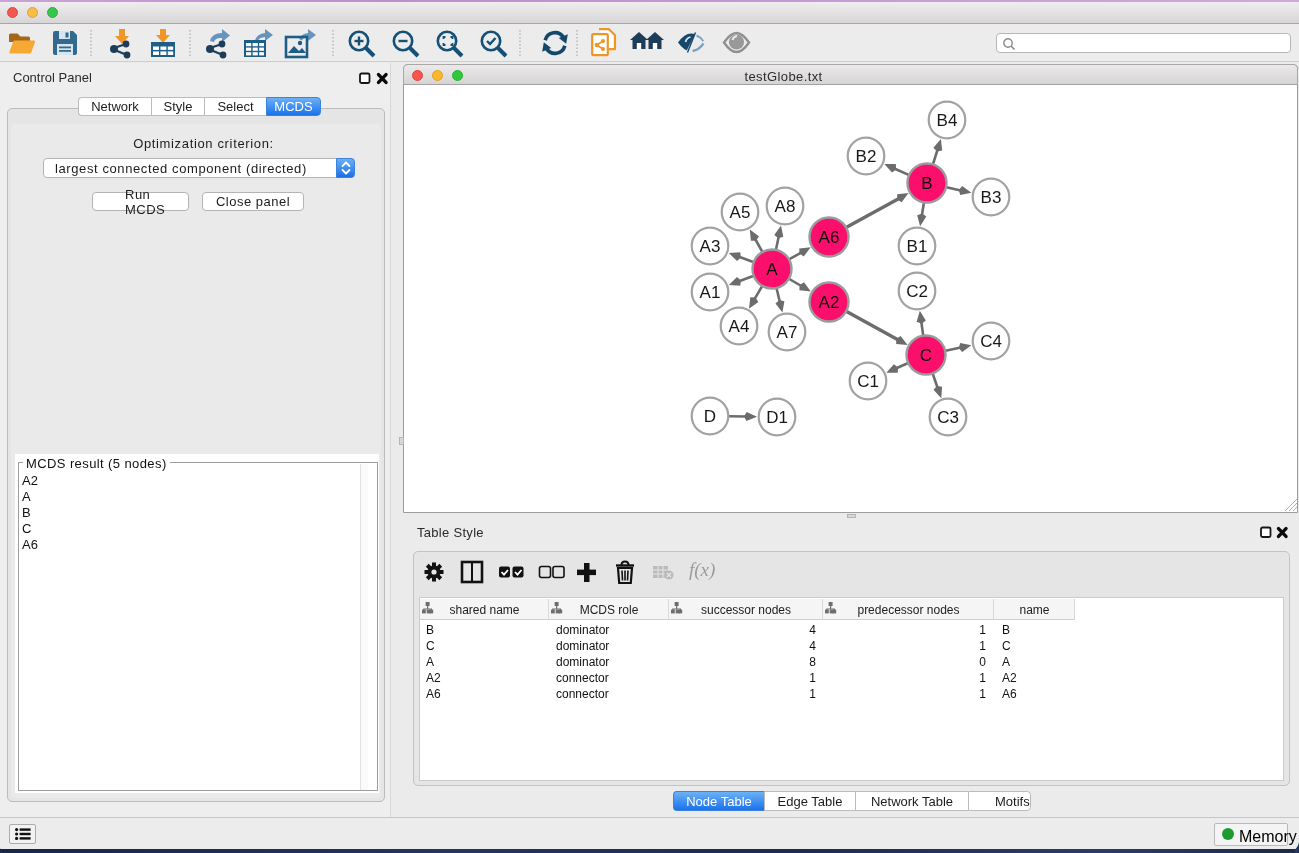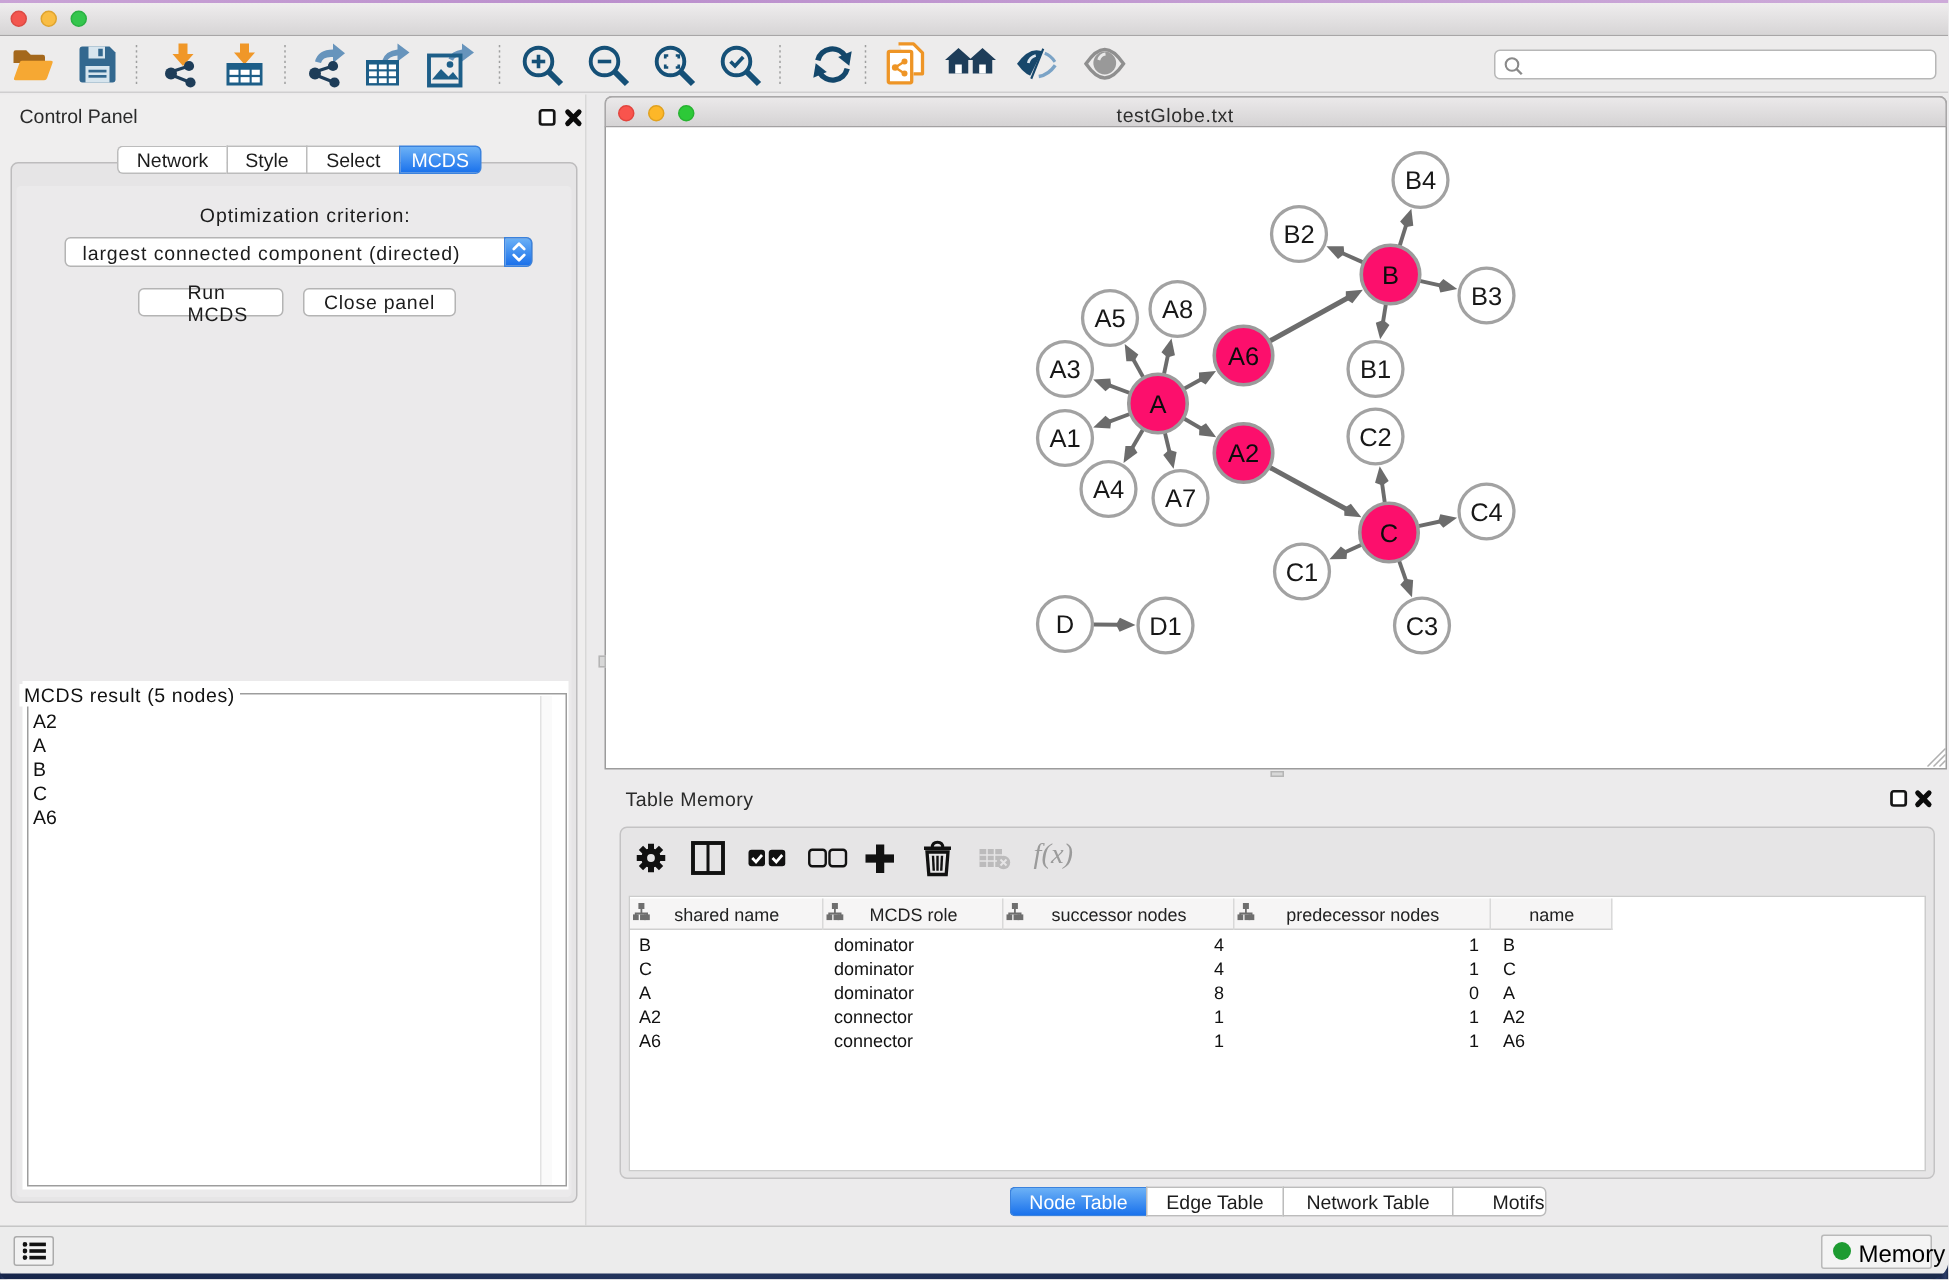--- a/index.html
+++ b/index.html
@@ -211,21 +211,21 @@
   <svg class="abs" style="left:340px;top:161px" width="12" height="14" viewBox="0 0 12 14">
     <path d="M2.5 5 L6 1.5 L9.5 5" fill="none" stroke="#fff" stroke-width="1.8" stroke-linecap="round" stroke-linejoin="round"></path>
     <path d="M2.5 9 L6 12.5 L9.5 9" fill="none" stroke="#fff" stroke-width="1.8" stroke-linecap="round" stroke-linejoin="round"></path>
   </svg>
 
   <div class="abs seg" style="left:92px;top:192px;width:97px;height:19px;border-radius:4px;border-color:#b4b4b4;letter-spacing:.5px;padding-left:32px;">Run MCDS</div>
   <div class="abs seg" style="left:202px;top:192px;width:102px;height:19px;border-radius:4px;border-color:#b4b4b4;letter-spacing:.5px;">Close panel</div>
 
   <div class="abs" style="left:15px;top:454px;width:364px;height:339px;background:#fff;"></div>
   <div class="abs" style="left:18px;top:462px;width:360px;height:329px;border:1px solid #9d9d9d;"></div>
-  <div class="abs" style="left:13px;top:456px;background:#fff;padding:0 3px;font-size:13px;letter-spacing:.4px;color:#111;">MCDS result (5 nodes)</div>
+  <div class="abs" style="left:23px;top:456px;background:#fff;padding:0 3px;font-size:13px;letter-spacing:.4px;color:#111;">MCDS result (5 nodes)</div>
   <div class="abs" style="left:22px;top:473px;font-size:13px;line-height:16px;color:#111;">A2<br>A<br>B<br>C<br>A6</div>
 
   <div class="abs" style="left:360px;top:464px;width:8px;height:326px;background:#fafafa;border-left:1px solid #e2e2e2;"></div>
 
   <div class="abs" style="left:403px;top:64px;width:895px;height:449px;background:#fff;border:1px solid #9c9c9c;border-radius:5px 5px 0 0;"></div>
   <div class="abs" style="left:403px;top:64px;width:895px;height:21px;background:linear-gradient(#ebe9ea,#d5d3d4);border:1px solid #a9a7a8;border-bottom:1px solid #a3a1a2;border-radius:5px 5px 0 0;"></div>
   <div class="tl" style="left:412px;top:70px;width:11px;height:11px;background:#f9544d;border:0.5px solid #e2443e;"></div>
   <div class="tl" style="left:432px;top:70px;width:11px;height:11px;background:#fdb728;border:0.5px solid #e0a11f;"></div>
   <div class="tl" style="left:452px;top:70px;width:11px;height:11px;background:#2dc938;border:0.5px solid #27b331;"></div>
   <div class="abs" style="left:403px;top:69px;width:761px;text-align:center;font-size:13px;letter-spacing:.4px;color:#2e2e2e;">testGlobe.txt</div>
@@ -317,21 +317,21 @@
 <circle cx="465" cy="294" r="18.3" fill="#fff" stroke="#a2a2a2" stroke-width="2.2"></circle>
 <text x="465" y="300" font-size="17" fill="#181818" text-anchor="middle" font-family="Liberation Sans,sans-serif">C1</text>
 <circle cx="545" cy="330" r="18.3" fill="#fff" stroke="#a2a2a2" stroke-width="2.2"></circle>
 <text x="545" y="336" font-size="17" fill="#181818" text-anchor="middle" font-family="Liberation Sans,sans-serif">C3</text>
 <circle cx="307" cy="329" r="18.3" fill="#fff" stroke="#a2a2a2" stroke-width="2.2"></circle>
 <text x="307" y="335" font-size="17" fill="#181818" text-anchor="middle" font-family="Liberation Sans,sans-serif">D</text>
 <circle cx="374" cy="330" r="18.3" fill="#fff" stroke="#a2a2a2" stroke-width="2.2"></circle>
 <text x="374" y="336" font-size="17" fill="#181818" text-anchor="middle" font-family="Liberation Sans,sans-serif">D1</text>
 </svg>
 
-  <div class="abs" style="left:417px;top:525px;font-size:13px;letter-spacing:.3px;color:#2a2a2a;">Table Memory</div>
+  <div class="abs" style="left:417px;top:525px;font-size:13px;letter-spacing:.3px;color:#2a2a2a;">Table Style</div>
   <svg class="abs" style="left:1259px;top:526px" width="32" height="13" viewBox="0 0 32 13">
     <rect x="2" y="1.5" width="9.5" height="9.5" rx="1.5" fill="#fff" stroke="#161616" stroke-width="1.8"></rect>
     <g stroke="#0b0b0b" stroke-width="3.4" stroke-linecap="round">
       <line x1="19.5" y1="2.6" x2="27" y2="10.4"></line>
         <line x1="27" y1="2.6" x2="19.5" y2="10.4"></line>
     </g>
   </svg>
 
   <div class="abs" style="left:413px;top:551px;width:877px;height:235px;background:#e6e5e6;border:1px solid #c4c3c4;border-radius:5px;"></div>
 

